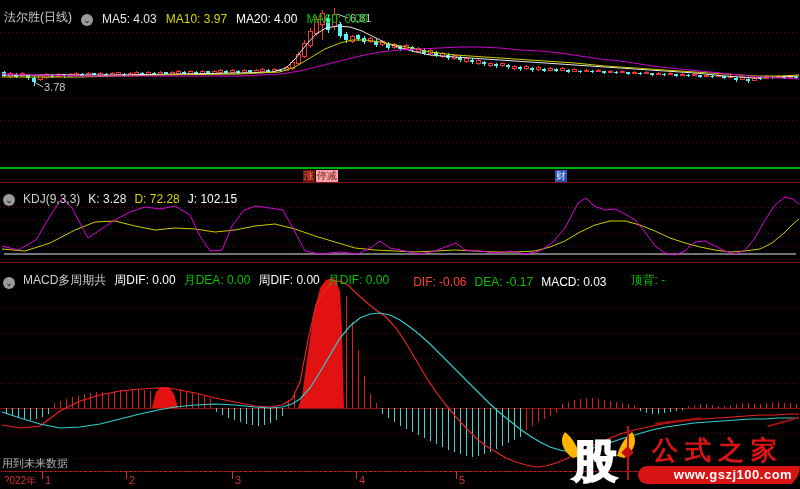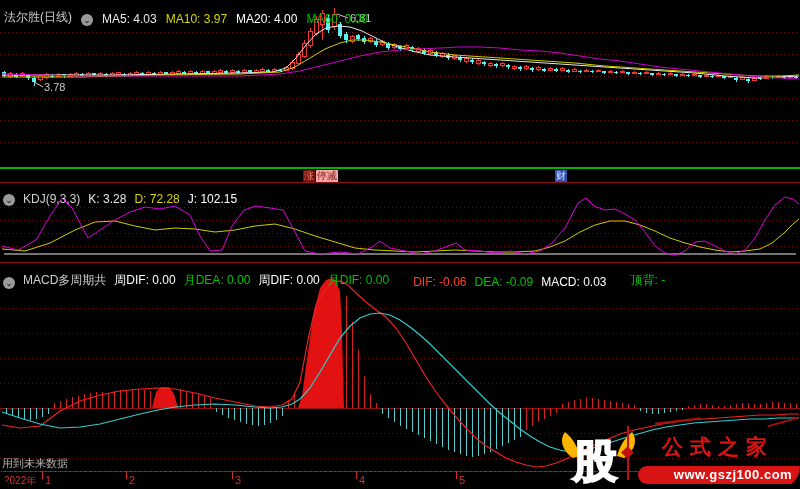--- a/index.html
+++ b/index.html
@@ -26,21 +26,21 @@
   .axm{position:absolute;top:0;color:#d23030;font-size:11px;}
   
   .wm{position:absolute;left:555px;top:418px;width:245px;height:71px;z-index:8;}
   .wm-bull{position:absolute;left:2px;top:12px;width:84px;height:58px;}
   .wm-bull-char{position:absolute;left:16px;top:2px;font-size:44px;font-weight:900;
       color:#cf1010;-webkit-text-stroke:2px #ffffff;text-shadow:0 0 1px #fff;
       font-family:"DejaVu Serif",serif;}
   .wm-div{position:absolute;left:72px;top:8px;width:2px;height:54px;background:#c01010;}
   .wm-diamond{position:absolute;left:68px;top:30px;width:9px;height:9px;background:#c01010;
       transform:rotate(45deg);}
-  .wm-brand{position:absolute;left:84px;top:15px;width:158px;text-align:center;font-size:21px;
+  .wm-brand{position:absolute;left:84px;top:15px;width:158px;text-align:center;font-size:26px;
       font-weight:bold;color:#d81414;letter-spacing:7px;font-family:Liberation Serif, serif;}
   .wm-pill{position:absolute;left:83px;top:48px;width:190px;height:18px;background:#d81414;
       border-radius:10px;color:#ffffff;font-weight:bold;font-size:13px;text-align:center;
       line-height:18px;letter-spacing:.5px;}
   .wm-s1{position:absolute;left:100px;top:2px;width:46px;height:2px;background:#a81010;
       transform:rotate(-7deg);}
   .wm-s2{position:absolute;left:212px;top:3px;width:32px;height:2px;background:#a81010;
       transform:rotate(-16deg);}
 </style>
 </head>
@@ -507,21 +507,21 @@
   </div>
 
   <div class="hdr hdr-macd">
     <span class="chev">⌄</span>
     <span class="c-title">MACD多周期共</span>
     <span class="c-mag">周DIF: 0.00</span>
     <span class="c-green">月DEA: 0.00</span>
     <span class="c-mag">周DIF: 0.00</span>
     <span class="c-green">月DIF: 0.00</span>
     <span class="c-red sp">DIF: -0.06</span>
-    <span class="c-green">DEA: -0.09</span>
+    <span class="c-green">DEA: -0.17</span>
     <span class="c-mag">MACD: 0.03</span>
     <span class="c-green sp">顶背: -</span>
   </div>
 
   <div class="notice">用到未来数据</div>
   <div id="axis-labels">
     <span class="ax-year">2022年</span>
   <span class="axm" style="left: 45px;">1</span>
       <span class="axm" style="left: 129px;">2</span>
       <span class="axm" style="left: 235px;">3</span>

